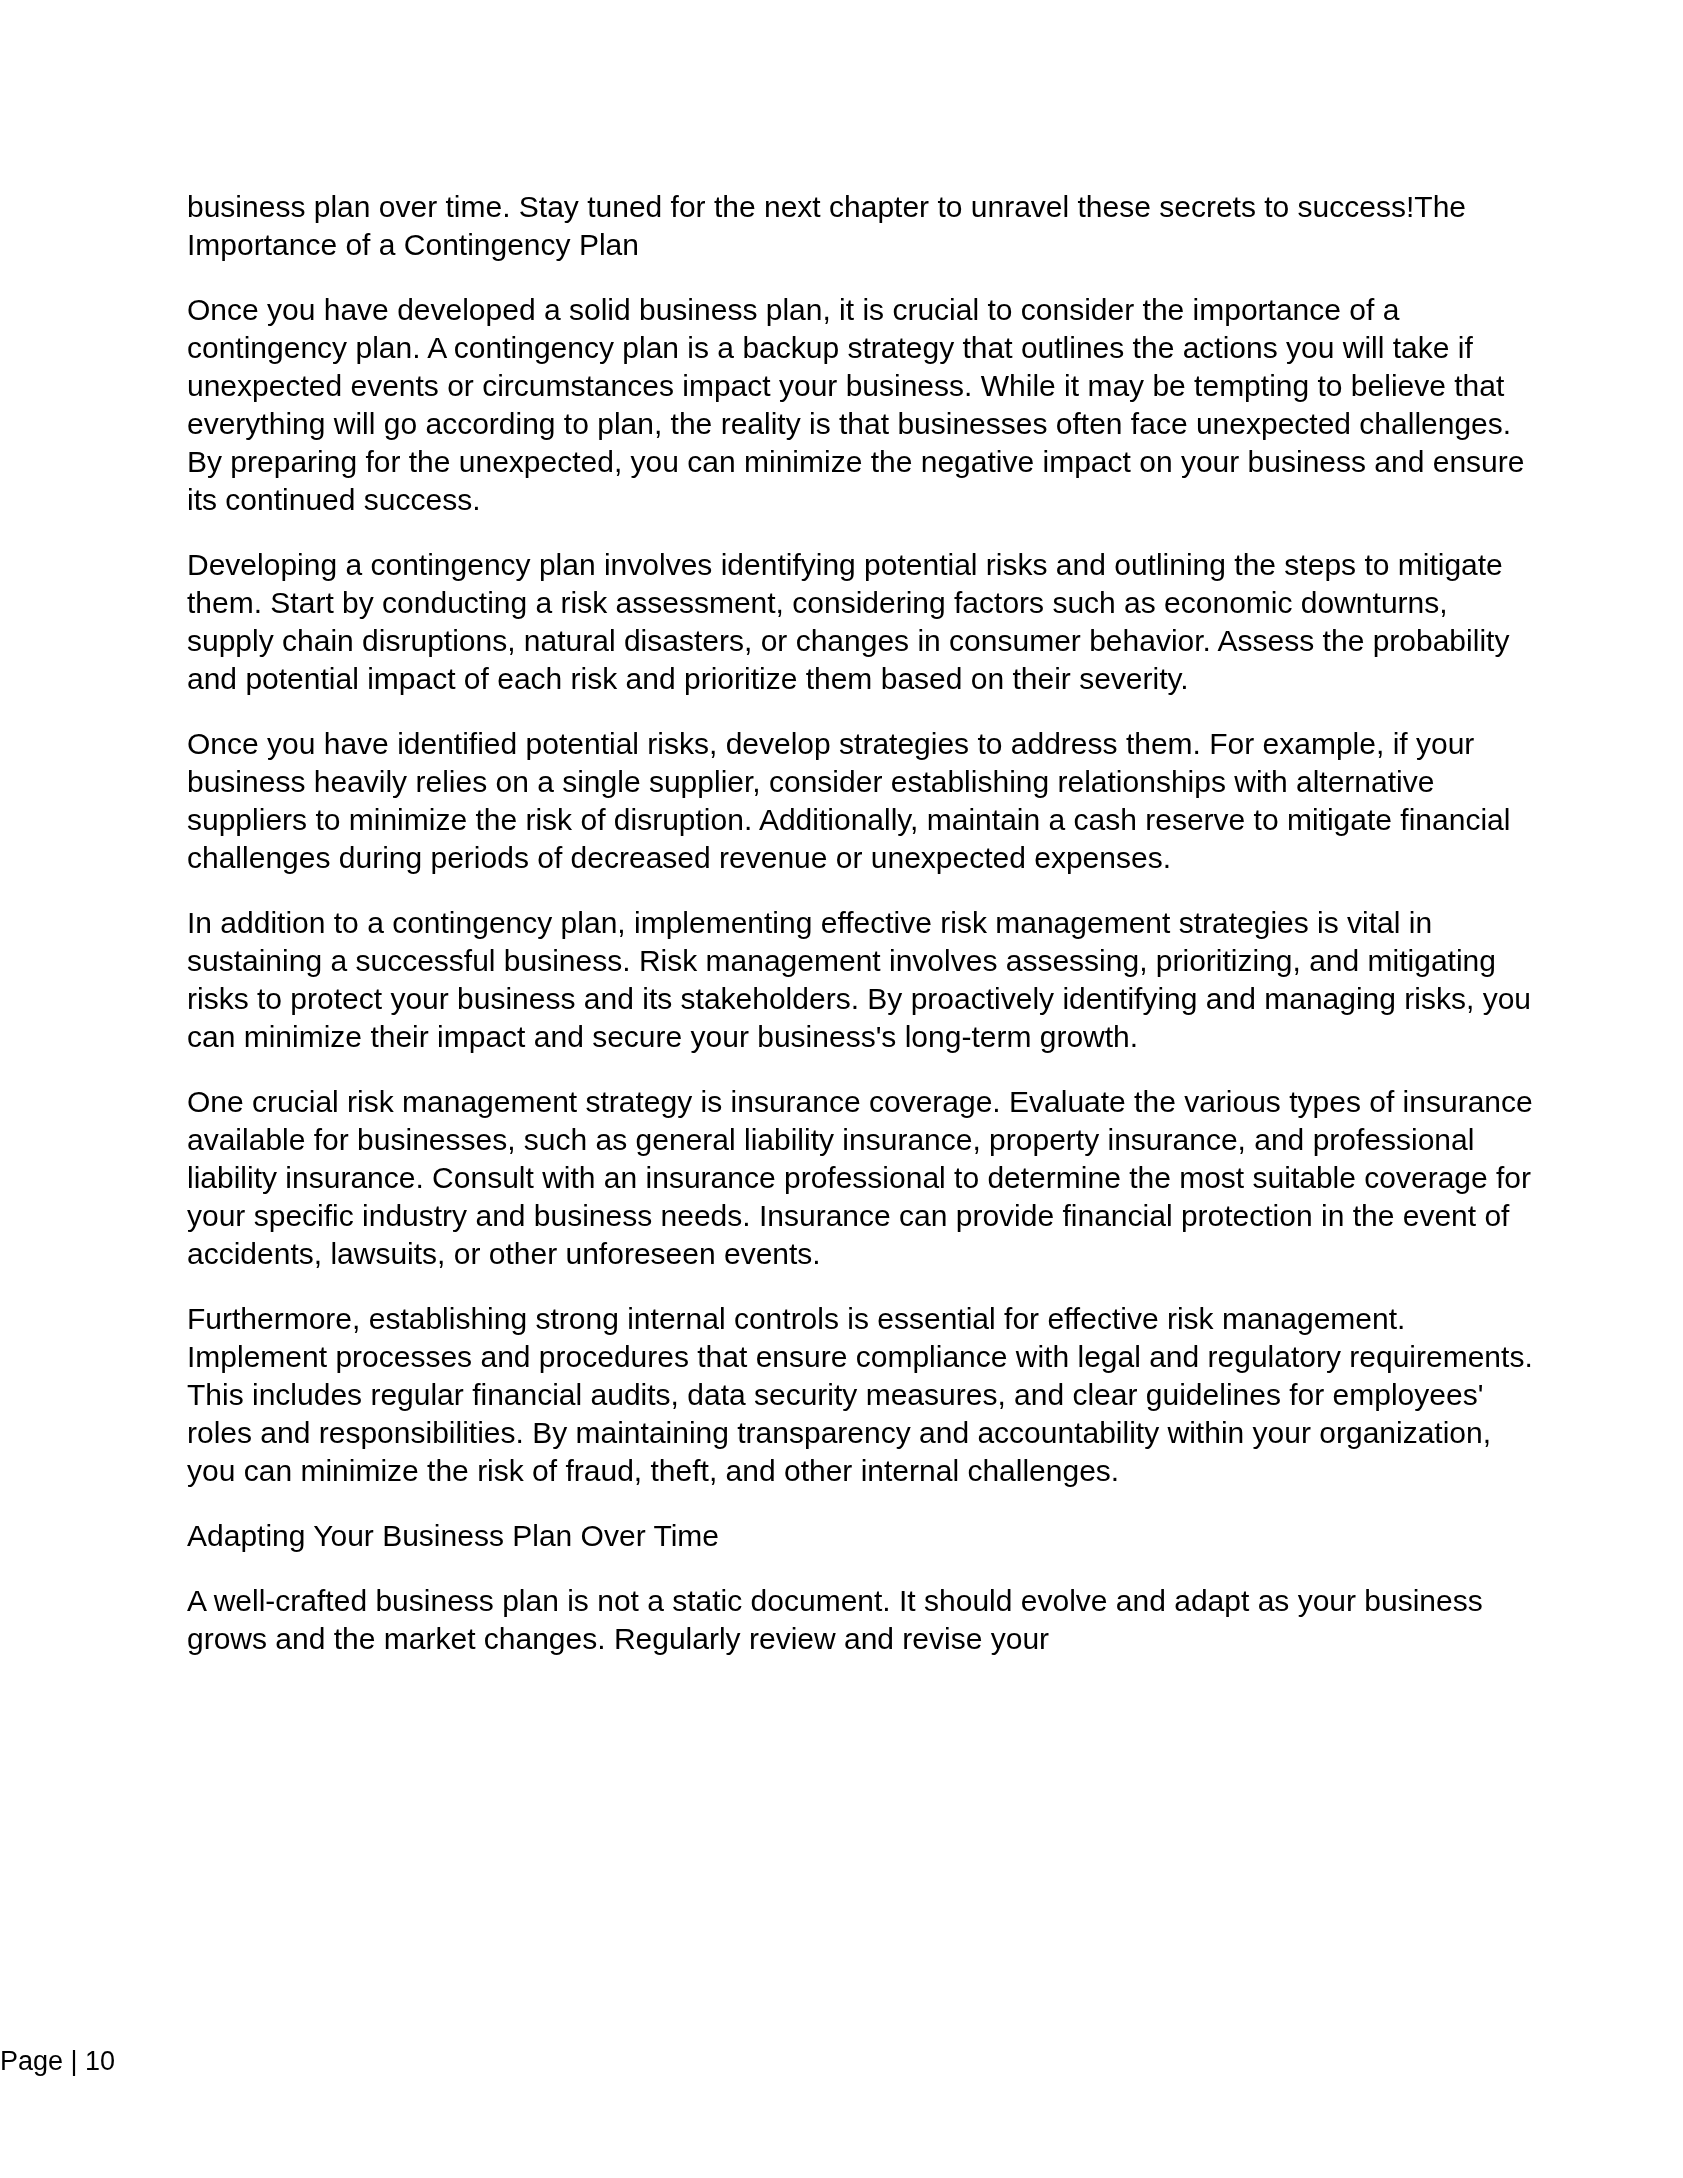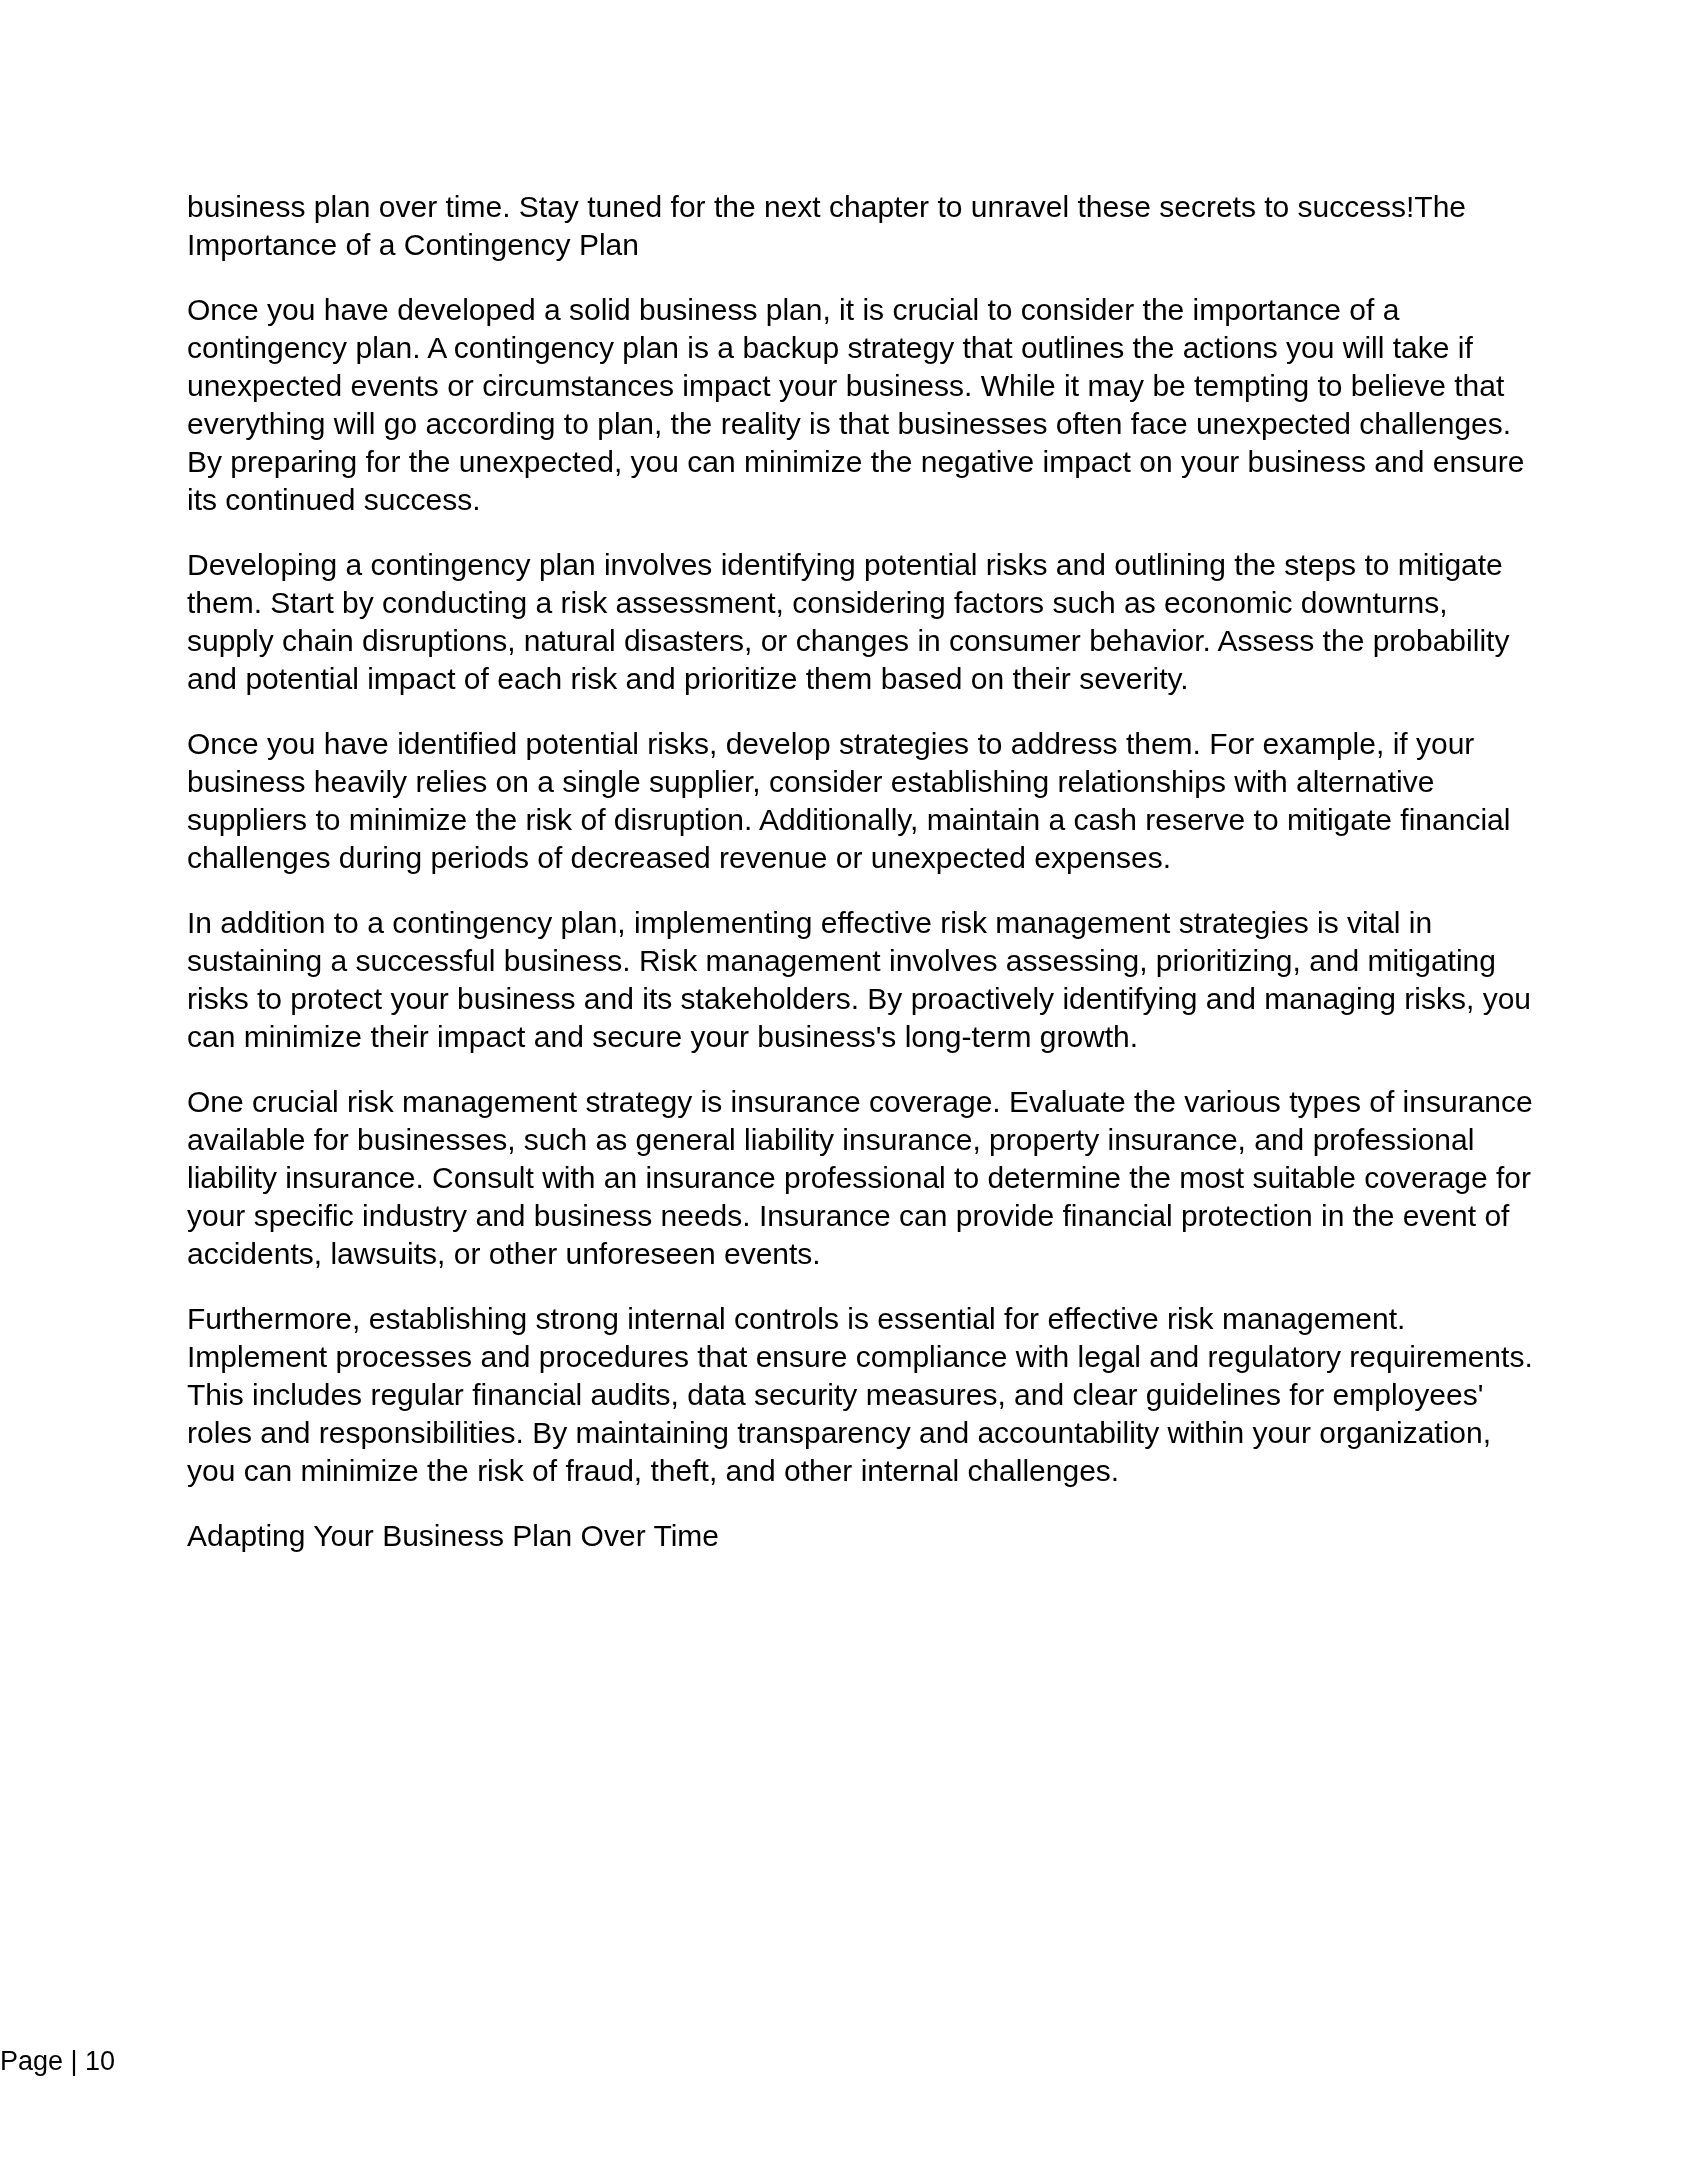--- a/index.html
+++ b/index.html
@@ -45,16 +45,17 @@
 
 <main class="content">
   <p class="para">business plan over time. Stay tuned for the next chapter to unravel these secrets to success!The Importance of a Contingency Plan</p>
   <p class="para">Once you have developed a solid business plan, it is crucial to consider the importance of a contingency plan. A contingency plan is a backup strategy that outlines the actions you will take if unexpected events or circumstances impact your business. While it may be tempting to believe that everything will go according to plan, the reality is that businesses often face unexpected challenges. By preparing for the unexpected, you can minimize the negative impact on your business and ensure its continued success.</p>
   <p class="para">Developing a contingency plan involves identifying potential risks and outlining the steps to mitigate them. Start by conducting a risk assessment, considering factors such as economic downturns, supply chain disruptions, natural disasters, or changes in consumer behavior. Assess the probability and potential impact of each risk and prioritize them based on their severity.</p>
   <p class="para">Once you have identified potential risks, develop strategies to address them. For example, if your business heavily relies on a single supplier, consider establishing relationships with alternative suppliers to minimize the risk of disruption. Additionally, maintain a cash reserve to mitigate financial challenges during periods of decreased revenue or unexpected expenses.</p>
   <p class="para">In addition to a contingency plan, implementing effective risk management strategies is vital in sustaining a successful business. Risk management involves assessing, prioritizing, and mitigating risks to protect your business and its stakeholders. By proactively identifying and managing risks, you can minimize their impact and secure your business's long-term growth.</p>
   <p class="para">One crucial risk management strategy is insurance coverage. Evaluate the various types of insurance available for businesses, such as general liability insurance, property insurance, and professional liability insurance. Consult with an insurance professional to determine the most suitable coverage for your specific industry and business needs. Insurance can provide financial protection in the event of accidents, lawsuits, or other unforeseen events.</p>
   <p class="para">Furthermore, establishing strong internal controls is essential for effective risk management. Implement processes and procedures that ensure compliance with legal and regulatory requirements. This includes regular financial audits, data security measures, and clear guidelines for employees' roles and responsibilities. By maintaining transparency and accountability within your organization, you can minimize the risk of fraud, theft, and other internal challenges.</p>
   <p class="heading">Adapting Your Business Plan Over Time</p>
+  <p class="para">A well-crafted business plan is not a static document. It should evolve and adapt as your business grows and the market changes. Regularly review and revise your</p>
 </main>
 
 <div class="footer">Page | 10</div>
 
 
 </body></html>

